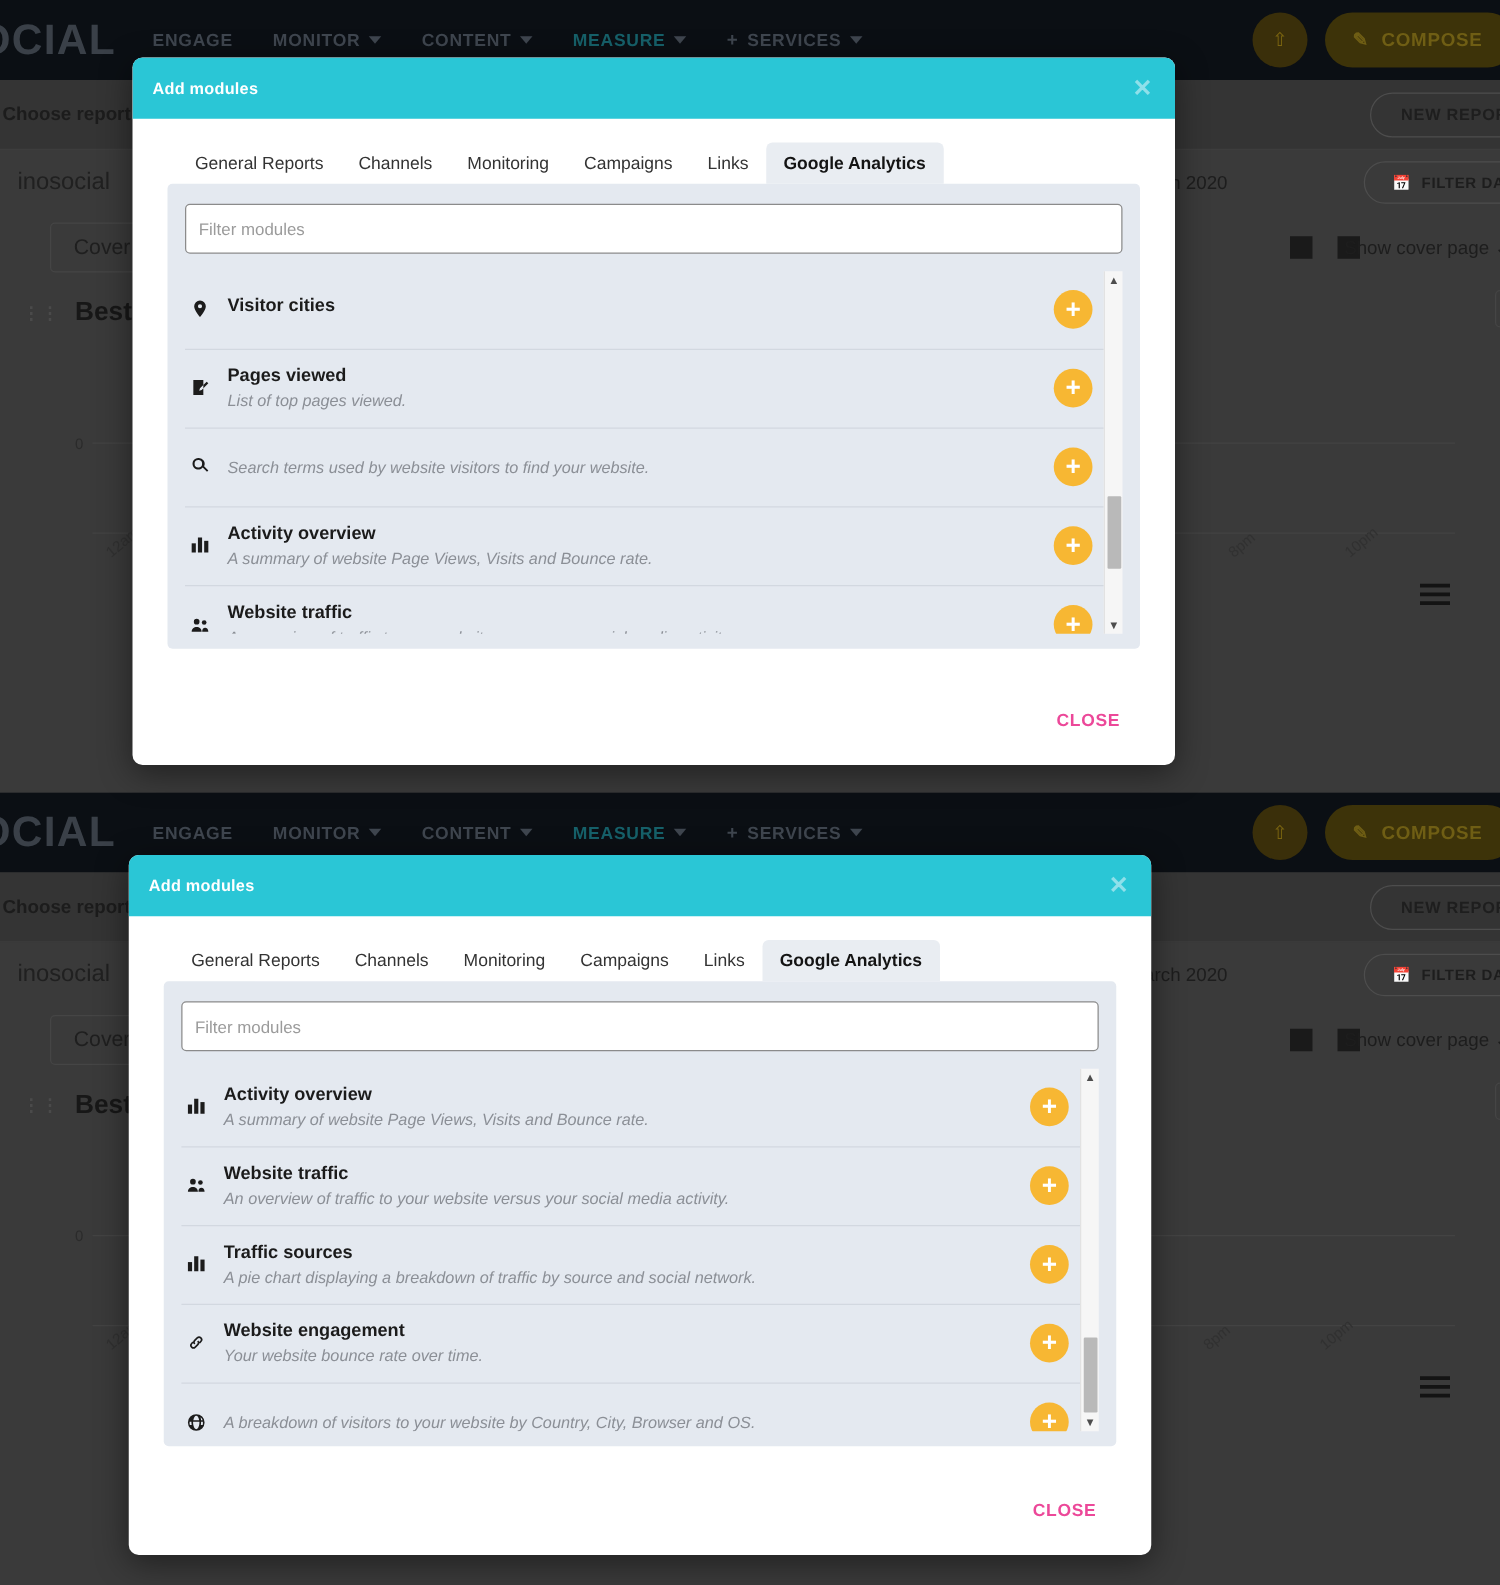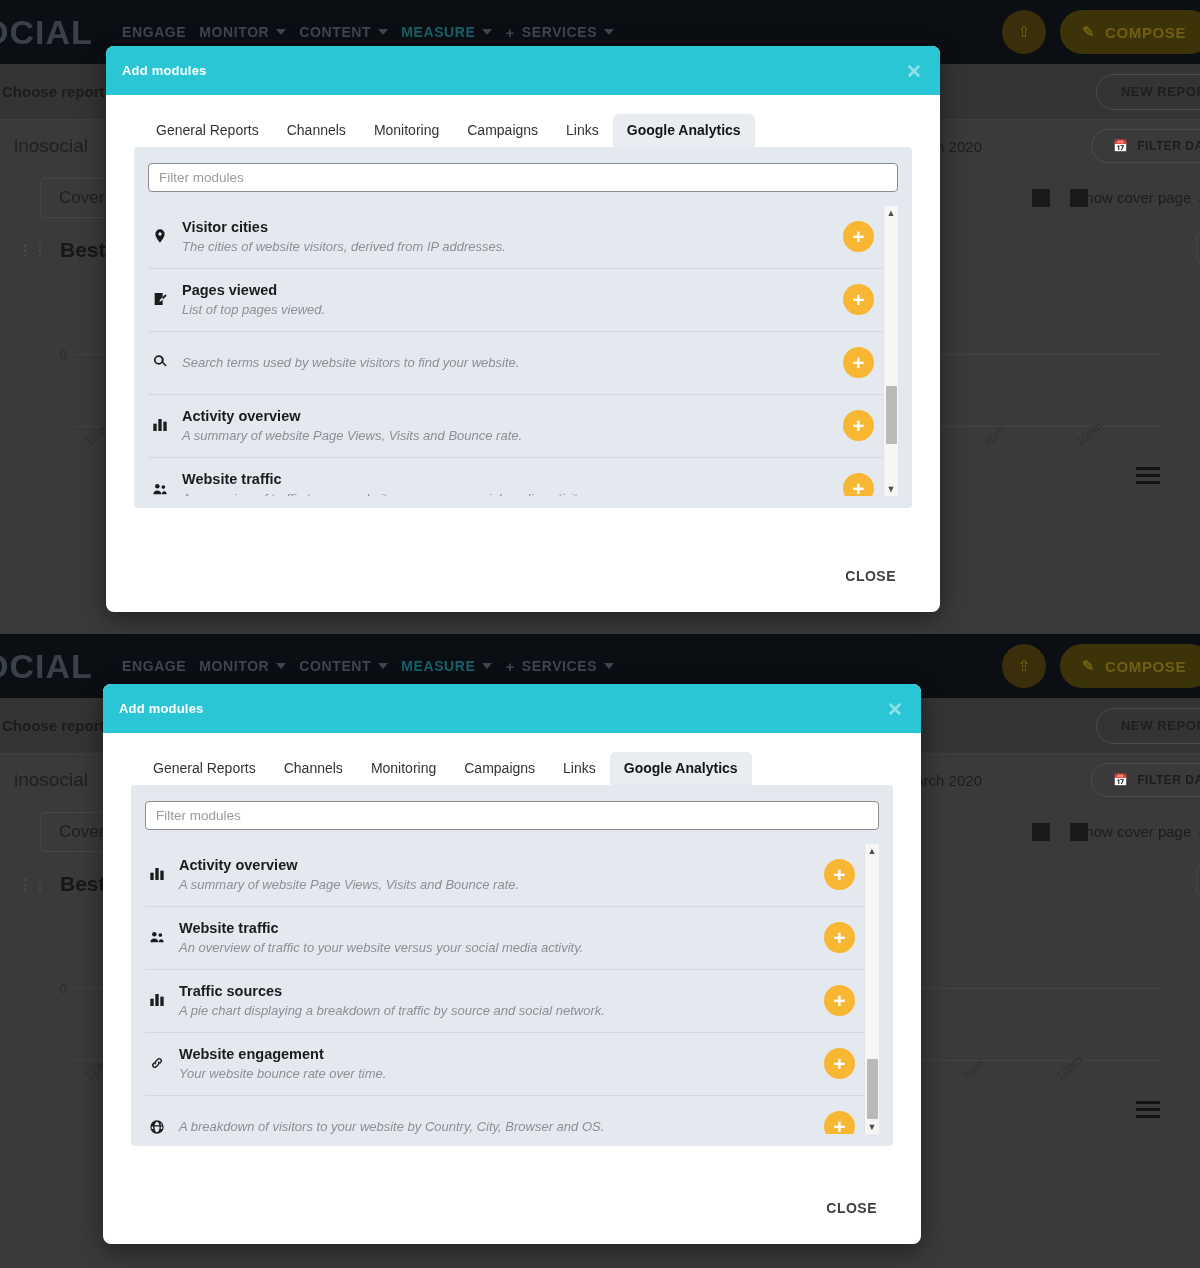--- a/index.html
+++ b/index.html
@@ -23,21 +23,21 @@
   .navbar {
     position: relative; height: 64px; width: 100%;
     background: #0b0f14;
     display: flex; align-items: center;
   }
   .brand {
     color: #3a4048; font-size: 34px; font-weight: bold;
     letter-spacing: 1px; margin-left: -18px; padding-left: 0;
     width: 120px;
   }
-  .nav-links { display: flex; gap: 13px; margin-left: 20px; }
+  .nav-links { display: flex; gap: 32px; margin-left: 20px; }
   .nav-link {
     color: #3f464f; font-size: 14px; font-weight: bold; letter-spacing: .6px;
     display: flex; align-items: center; gap: 7px; white-space: nowrap;
   }
   .nav-link.active { color: #16616a; }
   .caret { width: 0; height: 0; border-left: 5px solid transparent; border-right: 5px solid transparent; border-top: 6px solid #3f464f; display:inline-block; }
   .plus-mini { color:#3f464f; font-size: 15px; font-weight: bold; }
 
   .nav-right { position: absolute; right: 0; top: 10px; display: flex; align-items: center; gap: 14px; }
   .round-btn {
@@ -121,21 +121,21 @@
 
   .tabs { display: flex; align-items: flex-end; padding: 18px 0 0 36px; height: 52px; }
   .tab {
     font-size: 14px; color: #333; padding: 8px 14px 9px 14px; cursor: pointer;
     border-radius: 5px 5px 0 0; white-space: nowrap;
   }
   .tab.active { background: #e9edf2; font-weight: bold; color:#141414; }
 
   .panel { background: #e4e9f0; margin: 0 28px; border-radius: 4px; padding: 16px 14px 12px 14px; }
   .filter-input {
-    width: 100%; height: 29px; border: 1px solid #8b8b8b; border-radius: 4px;
+    width: 100%; height: 40px; border: 1px solid #8b8b8b; border-radius: 4px;
     background: #fff; padding: 0 10px; font-size: 13.5px; color: #444;
     font-family: "Liberation Sans", sans-serif; outline: none;
   }
   .filter-input::placeholder { color: #9b9b9b; }
 
   .list-wrap { position: relative; margin-top: 14px; height: 290px; }
   .list { height: 100%; overflow: hidden; padding-right: 8px; }
   .mod-row {
     display: flex; align-items: center; padding: 10px 0 12px 0;
     border-bottom: 1px solid #d2d8e0; position: relative; min-height: 63px;
@@ -159,21 +159,21 @@
     position: absolute; right: 0; top: 0; width: 15px; height: 100%;
     background: #f6f6f6; border-left: 1px solid #e2e2e2;
     display: flex; flex-direction: column; justify-content: space-between; align-items: center;
   }
   .sb-arrow { font-size: 9px; color: #4d4d4d; line-height: 10px; padding: 2px 0; cursor: pointer; }
   .sb-thumb {
     position: absolute; left: 2px; width: 11px; background: #b9b9b9; border-radius: 1px; cursor: pointer;
   }
 
   .modal-footer { position: absolute; bottom: 0; left: 0; right: 0; height: 72px; display: flex; align-items: center; justify-content: flex-end; padding-right: 44px; }
-  .close-btn { font-size: 14px; font-weight: bold; color: #404040; letter-spacing: .5px; cursor: pointer; }
+  .close-btn { font-size: 14px; font-weight: bold; color: #ec4899; letter-spacing: .5px; cursor: pointer; }
 
   svg.ic { width: 16px; height: 16px; fill: #1c1c1c; }
 </style>
 </head>
 <body>
 
 <div class="page">
 
   <div class="app app-top">
 
@@ -380,21 +380,20 @@
         <div class="list">
 
           <div class="mod-row">
             <div class="mod-icon">
               <svg class="ic" viewBox="0 0 24 24">
                   <path d="M12 2a7 7 0 00-7 7c0 5 7 13 7 13s7-8 7-13a7 7 0 00-7-7zm0 9.5A2.5 2.5 0 1112 6.5a2.5 2.5 0 010 5z"></path>
                 </svg>
             </div>
             <div class="mod-text">
               <div class="mod-name">Visitor cities</div>
-              <div class="mod-desc">The cities of website visitors, derived from IP addresses.</div>
             </div>
             <div class="add-btn">+</div>
           </div>
 
           <div class="mod-row">
             <div class="mod-icon">
               <svg class="ic" viewBox="0 0 24 24">
                   <path d="M4 3h12v18H4zM20 5l-8 8-1 3 3-1 8-8z"></path>
                 </svg>
             </div>

